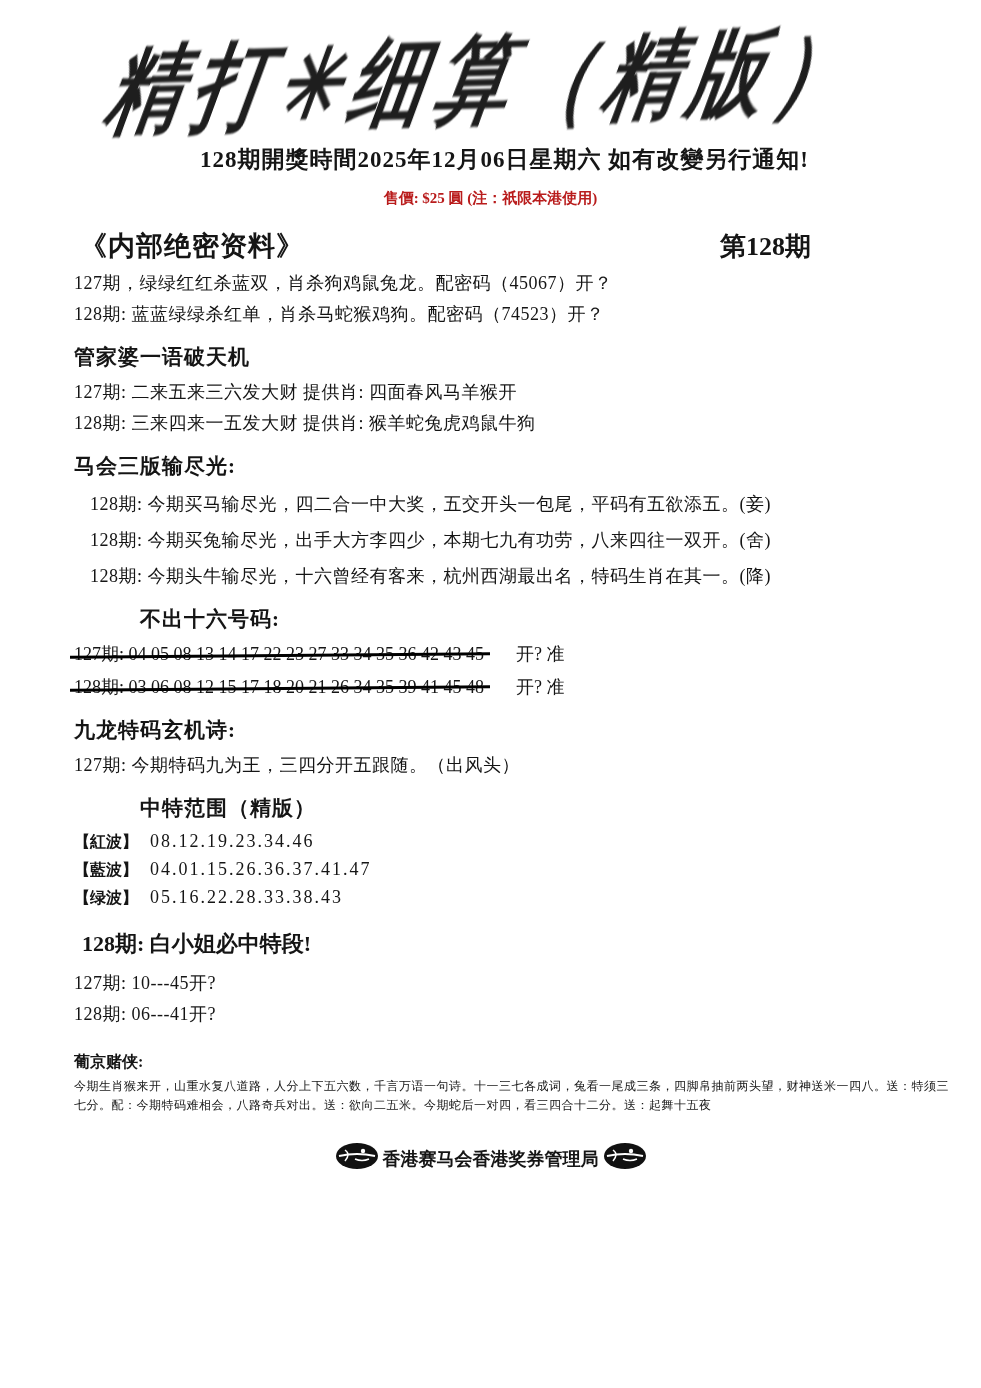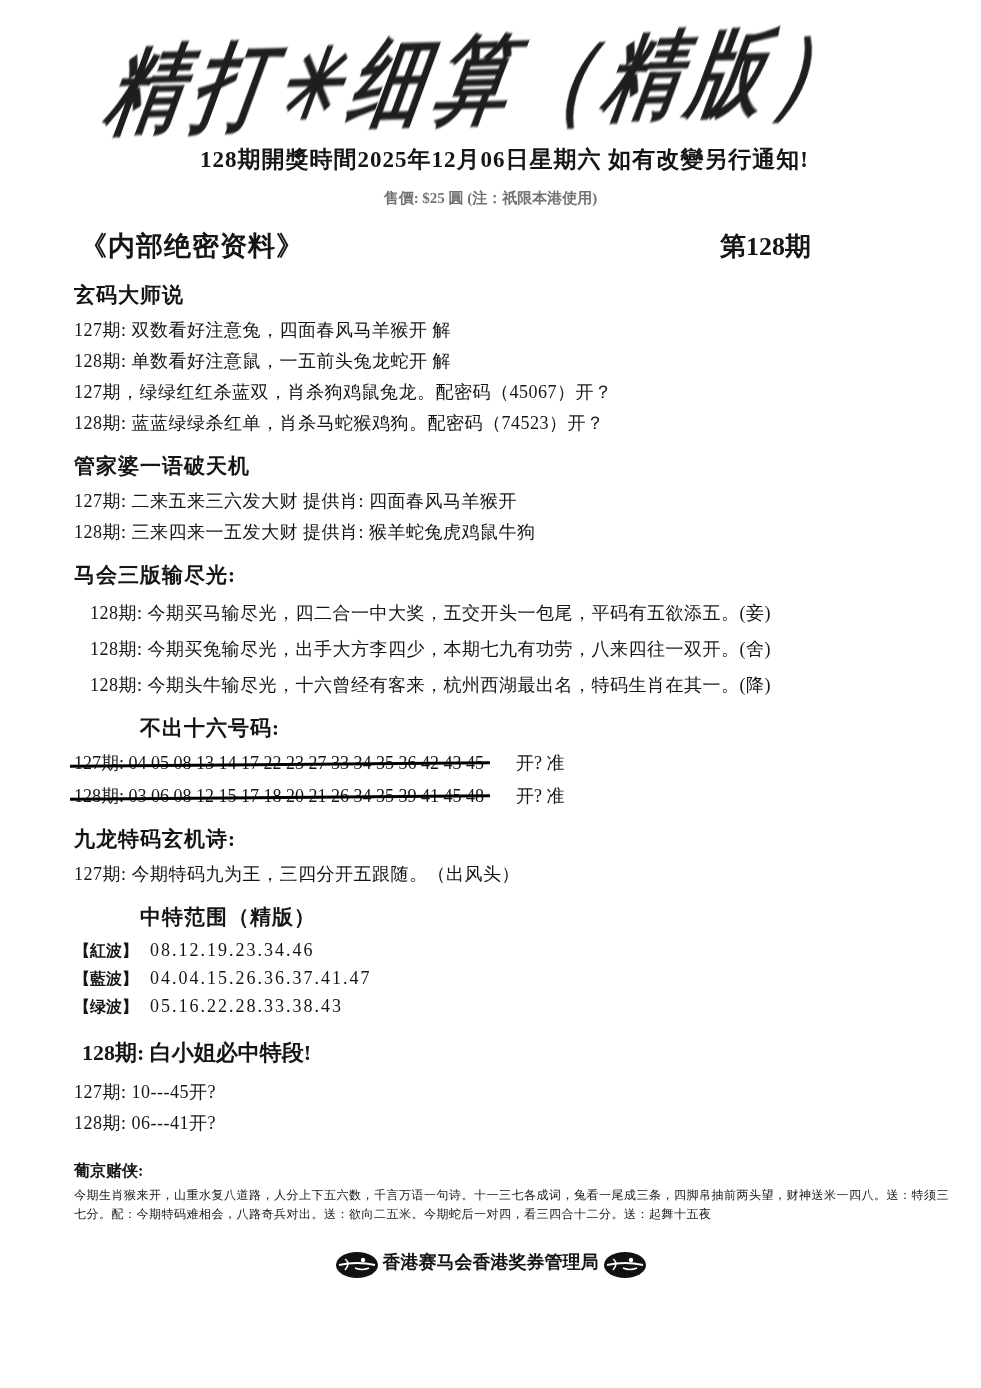--- a/index.html
+++ b/index.html
@@ -9,21 +9,21 @@
     font-family:"Liberation Serif","DejaVu Serif",serif;
   }
   
   .title-art{
     margin-top:20px;height:122px;display:flex;align-items:center;justify-content:center;
     font-size:74px;font-weight:bold;letter-spacing:10px;white-space:nowrap;
     transform:skewX(-21deg) scaleY(1.32) rotate(-1.2deg);
     filter:blur(0.7px) contrast(1.6);opacity:.88;color:#1b1b1b;
   }
   .date-line{text-align:center;font-size:23px;font-weight:bold;margin-top:2px;letter-spacing:1px;padding-left:28px;}
-  .price-line{text-align:center;font-size:15px;font-weight:bold;margin-top:14px;color:#737373;}
+  .price-line{text-align:center;font-size:15px;font-weight:bold;margin-top:14px;color:#b91c1c;}
   .doc-header{display:flex;justify-content:space-between;align-items:baseline;
     padding:0 170px 0 80px;margin-top:20px;}
   .doc-title{font-size:27px;font-weight:bold;letter-spacing:1px;}
   .doc-issue{font-size:26px;font-weight:600;}
   .content{padding:0 40px 0 74px;}
   .sec-h{font-size:21px;font-weight:bold;margin:17px 0 9px 0;letter-spacing:1px;}
   .sec-h.indent{margin-left:66px;}
   .line{font-size:18px;margin:7px 0;letter-spacing:.5px;}
   .mahui .line{margin:12px 16px;}
   .strike-row{font-size:18px;margin:9px 0;display:flex;align-items:baseline;}
@@ -31,44 +31,39 @@
   .struck::after{content:"";position:absolute;left:-4px;right:0;top:48%;height:3px;
     background:#000;transform:rotate(-0.5deg);}
   .strike-suffix{margin-left:26px;}
   .wave-row{font-size:18px;margin:6px 0;display:flex;align-items:baseline;}
   .wave-label{font-weight:bold;font-size:16px;margin-right:12px;}
   .wave-nums{letter-spacing:2px;}
   .bai-h{font-size:22px;font-weight:bold;margin:20px 0 12px 8px;}
   .pujing-h{font-size:16px;font-weight:bold;margin:26px 0 4px 0;}
   .pujing-p{font-size:12px;line-height:1.6;width:880px;letter-spacing:.5px;}
   .footer{margin-top:26px;display:flex;flex-direction:column;align-items:center;}
-  .footer-org{display:flex;align-items:flex-start;gap:4px;font-size:18px;font-weight:bold;}
+  .footer-org{display:flex;align-items:flex-end;gap:4px;font-size:18px;font-weight:bold;}
   .logo{width:44px;height:30px;}
 </style>
 </head>
 <body>
 
 <div class="page">
 
   <div class="title-art">精打✳细算（精版）</div>
   <div class="date-line">128期開獎時間2025年12月06日星期六 如有改變另行通知!</div>
   <div class="price-line">售價: $25 圓 (注：祇限本港使用)</div>
 
   <div class="doc-header">
     <span class="doc-title">《内部绝密资料》</span>
     <span class="doc-issue">第128期</span>
   </div>
 
   <div class="content">
 
-    <div>
-      <div class="sec-h">玄码大师说</div>
-      <div class="line">127期: 双数看好注意兔，四面春风马羊猴开 解</div>
-      <div class="line">128期: 单数看好注意鼠，一五前头兔龙蛇开 解</div>
-    </div>
 
     <div>
       <div class="line">127期，绿绿红红杀蓝双，肖杀狗鸡鼠兔龙。配密码（45067）开？</div>
       <div class="line">128期: 蓝蓝绿绿杀红单，肖杀马蛇猴鸡狗。配密码（74523）开？</div>
     </div>
 
     <div>
       <div class="sec-h">管家婆一语破天机</div>
       <div class="line">127期: 二来五来三六发大财 提供肖: 四面春风马羊猴开</div>
       <div class="line">128期: 三来四来一五发大财 提供肖: 猴羊蛇兔虎鸡鼠牛狗</div>
@@ -99,21 +94,21 @@
     </div>
 
     <div>
       <div class="sec-h indent">中特范围（精版）</div>
       <div class="wave-row">
         <span class="wave-label">【紅波】</span>
         <span class="wave-nums">08.12.19.23.34.46</span>
       </div>
       <div class="wave-row">
         <span class="wave-label">【藍波】</span>
-        <span class="wave-nums">04.04.15.26.36.37.41.47</span>
+        <span class="wave-nums">04.01.15.26.36.37.41.47</span>
       </div>
       <div class="wave-row">
         <span class="wave-label">【绿波】</span>
         <span class="wave-nums">05.16.22.28.33.38.43</span>
       </div>
     </div>
 
     <div>
       <div class="bai-h">128期: 白小姐必中特段!</div>
       <div class="line">127期: 10---45开?</div>

